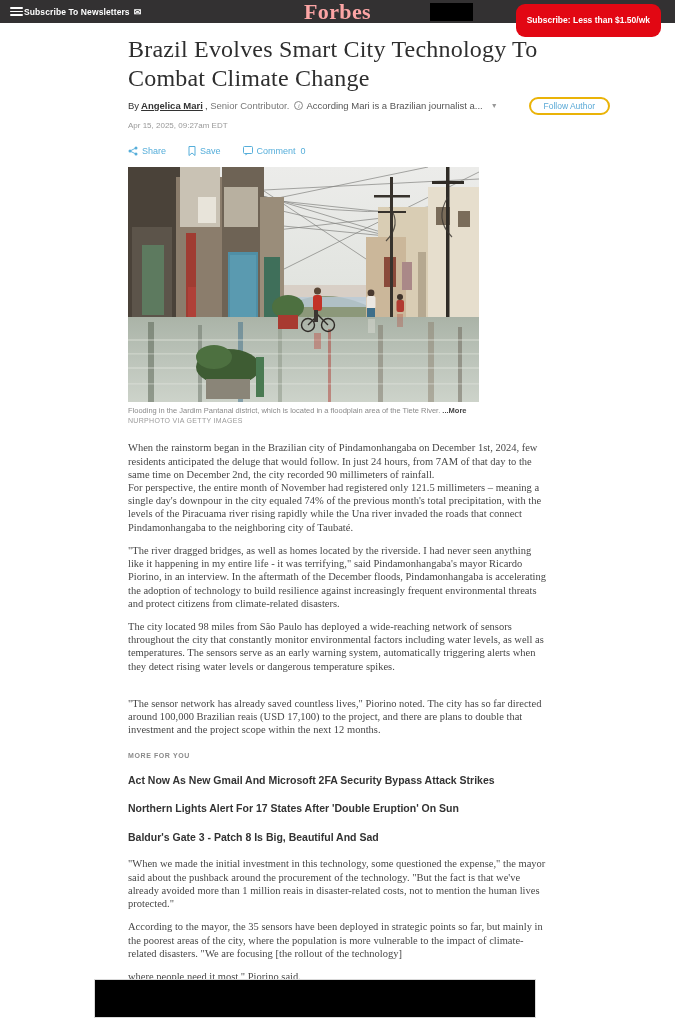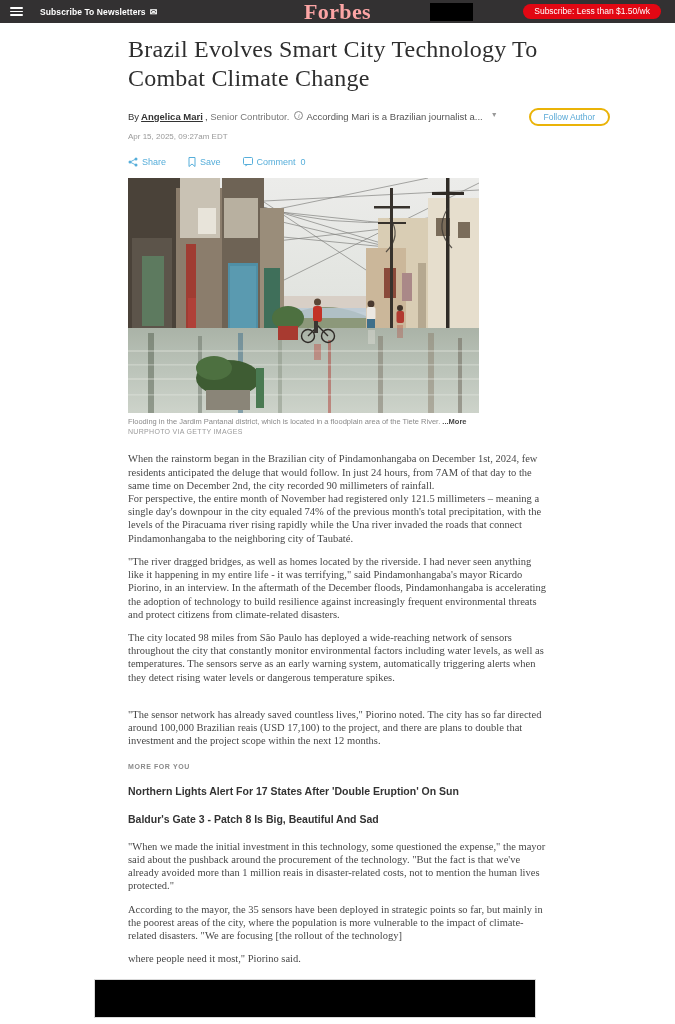--- a/index.html
+++ b/index.html
@@ -8,40 +8,40 @@
     width:675px; height:1024px; position:relative; background:#fff;
     font-family:"Liberation Sans", sans-serif; overflow:hidden;
   }
   
   .topbar {
     position:absolute; top:0; left:0; width:675px; height:23px;
     background:#333132; display:flex; align-items:center; z-index:10;
   }
   .hamburger { width:13px; height:9px; margin-left:10px; display:flex; flex-direction:column; justify-content:space-between; cursor:pointer; }
   .hamburger span { display:block; height:1.6px; background:#fff; border-radius:1px; }
-  .newsletter { color:#fff; font-size:8.5px; font-weight:bold; margin-left:17px; display:flex; gap:4px; letter-spacing:.1px; }
+  .newsletter { color:#fff; font-size:8.5px; font-weight:bold; margin-left:1px; display:flex; gap:4px; letter-spacing:.1px; }
   .env-icon { font-size:9px; color:#fff; }
   .logo {
     position:absolute; left:50%; transform:translateX(-50%);
     color:#fca5a5; font-family:"Liberation Serif", serif; font-size:22px; font-weight:bold; letter-spacing:.4px;
   }
   .redact-hd { position:absolute; left:430px; top:3px; width:43px; height:18px; background:#000; }
   .sub-btn {
-    position:absolute; right:14px; top:3.5px; height:15px; padding:0 11px;
+    position:absolute; right:14px; top:3.5px; height:33px; padding:0 11px;
     background:#e20713; border:none; border-radius:9px; color:#fff;
-    font-size:8.5px; font-weight:normal; display:flex; align-items:center; cursor:pointer;
+    font-size:8.5px; font-weight:bold; display:flex; align-items:center; cursor:pointer;
     font-family:"Liberation Sans", sans-serif;
   }
   
   .article { position:absolute; left:128px; top:23px; width:418px; }
   .title {
     margin-top:12px; font-family:"Liberation Serif", serif; font-weight:400;
     font-size:24px; line-height:1.2; color:#2e2e2e; letter-spacing:.2px;
   }
-  .byline-row { margin-top:18px; position:relative; font-size:9.5px; color:#666; display:flex; }
+  .byline-row { margin-top:7px; position:relative; font-size:9.5px; color:#666; display:flex; align-items:center; }
   .byline-row .by { color:#333; }
   .author-link { color:#333; text-decoration:underline; font-weight:bold; cursor:pointer; margin:0 2px; }
   .role { color:#777; margin-right:5px; }
   .info-icon { display:inline-block; width:9px; height:9px; border:1px solid #888; border-radius:50%; font-size:6.5px; color:#888; text-align:center; line-height:8px; margin-right:3px; font-style:italic; font-family:"Liberation Serif", serif; }
   .bio { color:#555; }
   .chev { color:#999; font-size:7px; margin-left:8px; cursor:pointer; }
   .follow-btn {
     position:absolute; right:-64px; top:-3px; padding:2px 13px; background:#fff;
     border:2px solid #eab308; border-radius:13px; color:#5aa9d6; font-size:8.5px; cursor:pointer;
     font-family:"Liberation Sans", sans-serif; white-space:nowrap;
@@ -251,20 +251,21 @@
   <div class="body-text">
     <p>When the rainstorm began in the Brazilian city of Pindamonhangaba on December 1st, 2024, few residents anticipated the deluge that would follow. In just 24 hours, from 7AM of that day to the same time on December 2nd, the city recorded 90 millimeters of rainfall.</p>
     <p class="joined">For perspective, the entire month of November had registered only 121.5 millimeters – meaning a single day's downpour in the city equaled 74% of the previous month's total precipitation, with the levels of the Piracuama river rising rapidly while the Una river invaded the roads that connect Pindamonhangaba to the neighboring city of Taubaté.</p>
     <p>"The river dragged bridges, as well as homes located by the riverside. I had never seen anything like it happening in my entire life - it was terrifying," said Pindamonhangaba's mayor Ricardo Piorino, in an interview. In the aftermath of the December floods, Pindamonhangaba is accelerating the adoption of technology to build resilience against increasingly frequent environmental threats and protect citizens from climate-related disasters.</p>
     <p>The city located 98 miles from São Paulo has deployed a wide-reaching network of sensors throughout the city that constantly monitor environmental factors including water levels, as well as temperatures. The sensors serve as an early warning system, automatically triggering alerts when they detect rising water levels or dangerous temperature spikes.</p>
     <p class="gap-lg">"The sensor network has already saved countless lives," Piorino noted. The city has so far directed around 100,000 Brazilian reais (USD 17,100) to the project, and there are plans to double that investment and the project scope within the next 12 months.</p>
   </div>
 
   <div class="mfy">
     <div class="mfy-label">MORE FOR YOU</div>
+    <div class="mfy-item">Act Now As New Gmail And Microsoft 2FA Security Bypass Attack Strikes</div>
     <div class="mfy-item">Northern Lights Alert For 17 States After 'Double Eruption' On Sun</div>
     <div class="mfy-item">Baldur's Gate 3 - Patch 8 Is Big, Beautiful And Sad</div>
   </div>
 
   <div class="body-text" style="margin-top:13px;">
     <p>"When we made the initial investment in this technology, some questioned the expense," the mayor said about the pushback around the procurement of the technology. "But the fact is that we've already avoided more than 1 million reais in disaster-related costs, not to mention the human lives protected."</p>
     <p>According to the mayor, the 35 sensors have been deployed in strategic points so far, but mainly in the poorest areas of the city, where the population is more vulnerable to the impact of climate-related disasters. "We are focusing [the rollout of the technology]</p>
     <p>where people need it most," Piorino said.</p>
   </div>
 

